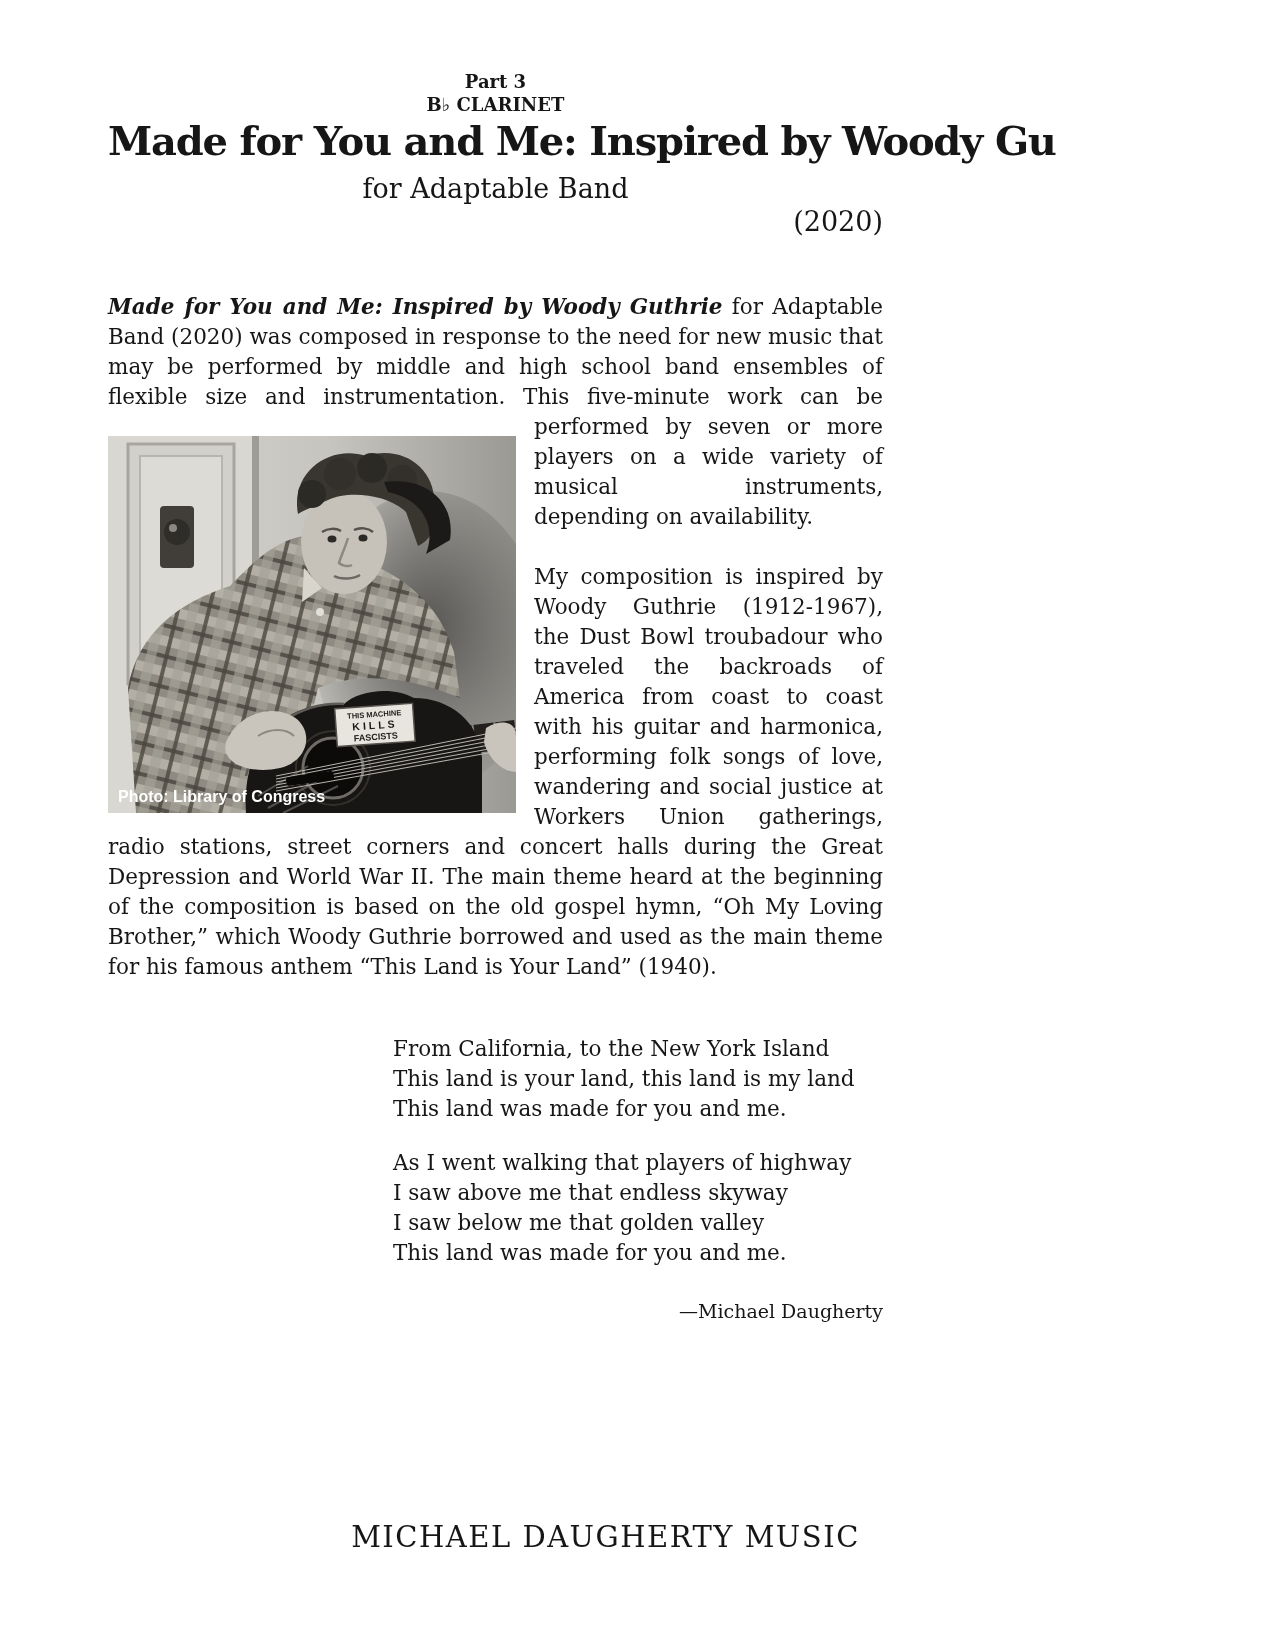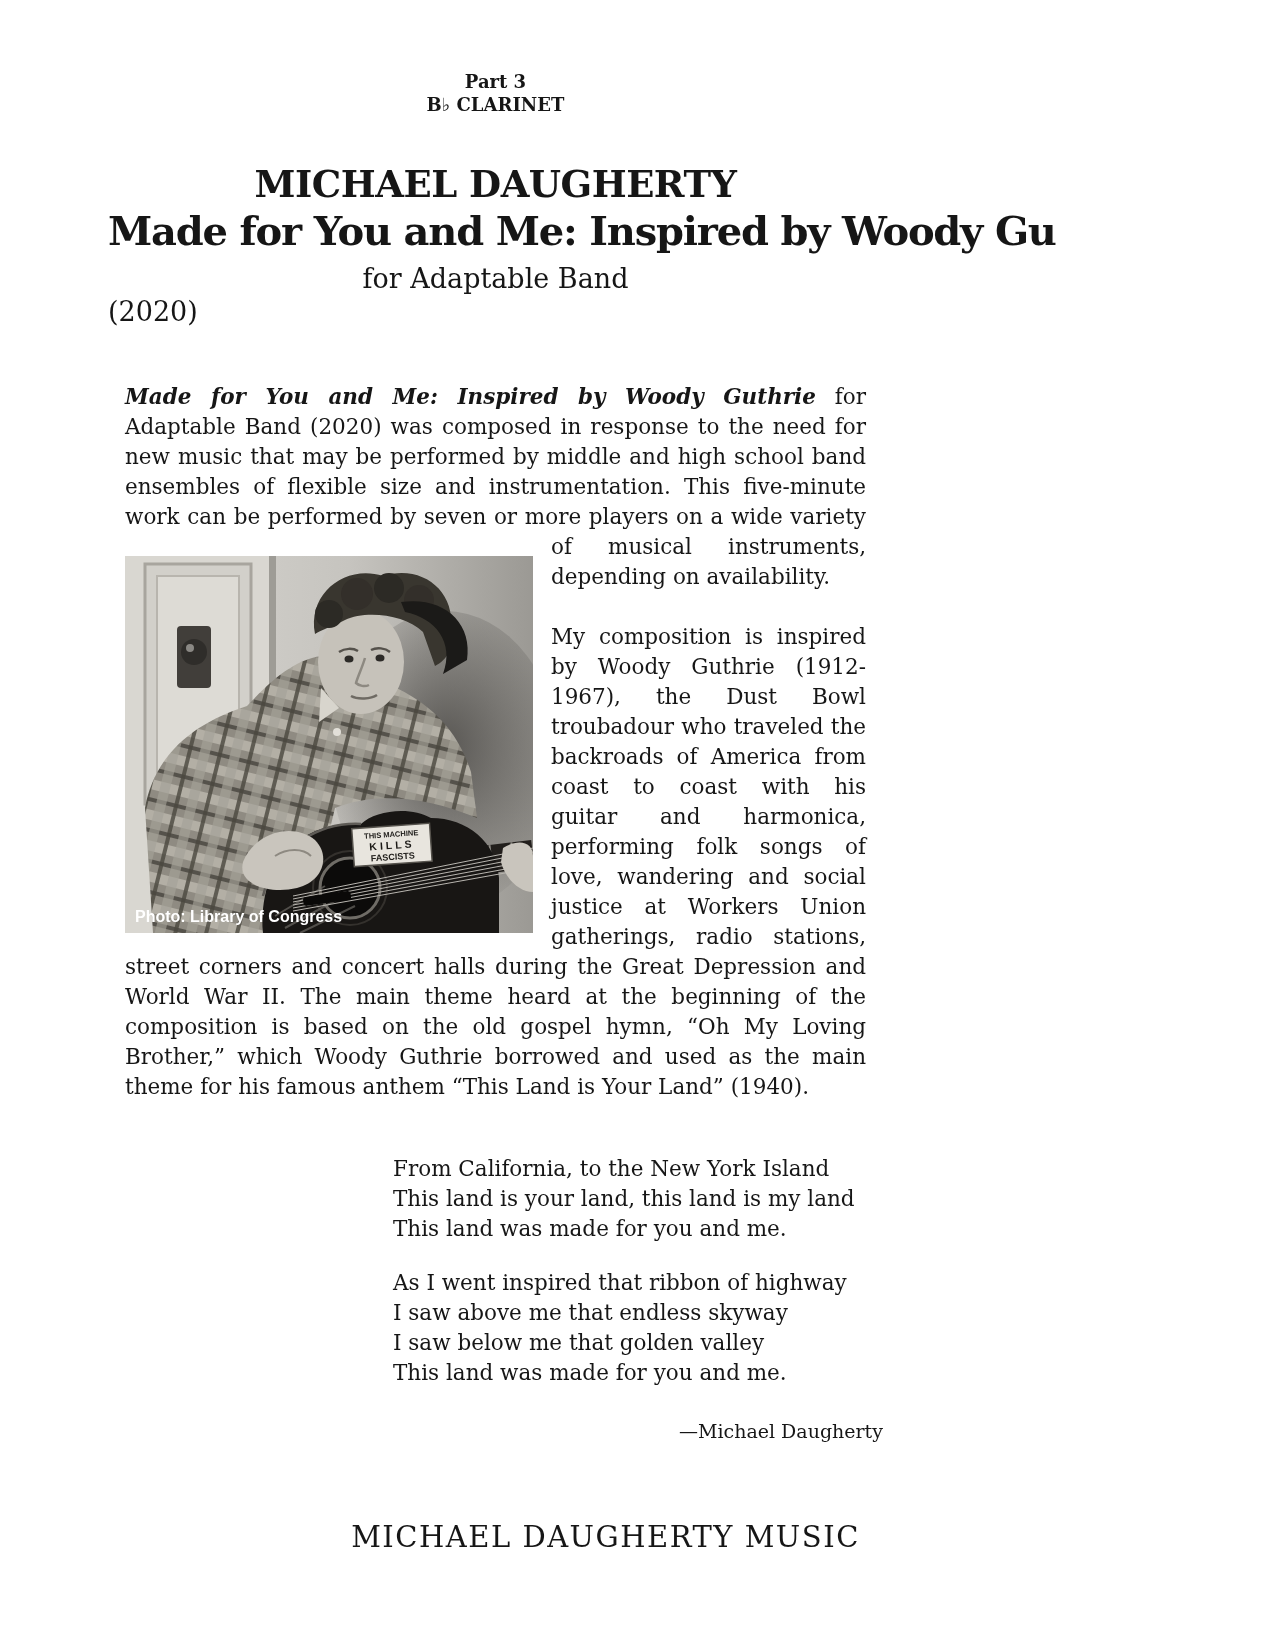--- a/index.html
+++ b/index.html
@@ -16,22 +16,22 @@
   .part-header{text-align:center;font-weight:bold;font-size:18px;line-height:23px;}
   .composer-title{
     text-align:center;font-weight:bold;font-size:37px;line-height:44px;
     margin:46px 0 0 0;letter-spacing:-0.5px;white-space:nowrap;
   }
   .work-title{
     text-align:center;font-weight:bold;font-size:40px;line-height:50px;
     margin:0;letter-spacing:-1.2px;white-space:nowrap;
   }
   .work-subtitle{text-align:center;font-size:27px;line-height:33px;margin:6px 0 0 0;}
-  .work-year{text-align:left;font-size:27px;line-height:33px;margin:0;}
-  .body-text{font-size:21.5px;line-height:30px;text-align:justify;margin:17px;}
+  .work-year{text-align:right;font-size:27px;line-height:33px;margin:0;}
+  .body-text{font-size:21.5px;line-height:30px;text-align:justify;margin:0;}
   .p1{margin-top:54px;}
   .p2{margin-top:30px;}
   .p3{margin-top:44px;clear:both;}
   .lead-in{font-weight:bold;font-style:italic;}
   .photo-figure{
     float:left;
     width:408px;height:377px;
     margin:24px 18px 14px 0;
   }
   .photo-figure svg{display:block;}
@@ -48,21 +48,20 @@
 </head>
 <body>
 
 <div class="page">
 
   <div class="part-header">
     <div>Part 3</div>
     <div>B♭ CLARINET</div>
   </div>
 
-  <h1 class="composer-title">MICHAEL DAUGHERTY</h1>
   <h2 class="work-title">Made for You and Me: Inspired by Woody Guthrie</h2>
   <div class="work-subtitle">for Adaptable Band</div>
   <div class="work-year">(2020)</div>
 
   <p class="body-text p1"><span class="lead-in">Made for You and Me: Inspired by Woody Guthrie</span><span> for Adaptable Band (2020) was composed in response to the need for new music that may be performed by middle and high school band ensembles of flexible size and instrumentation. This five-minute work can be performed by seven or </span><span class="photo-figure">
         <svg viewBox="0 0 408 377" width="408" height="377">
       <defs>
         <linearGradient id="wallGrad" x1="0" y1="0" x2="1" y2="0">
           <stop offset="0" stop-color="#d8d6d1"></stop>
           <stop offset="0.55" stop-color="#c6c4bf"></stop>
@@ -155,21 +154,21 @@
   <p class="body-text p2">My composition is inspired by Woody Guthrie (1912-1967), the Dust Bowl troubadour who traveled the backroads of America from coast to coast with his guitar and harmonica, performing folk songs of love, wandering and social justice at Workers Union gatherings, radio stations, street corners and concert halls during the Great Depression and World War II. The main theme heard at the beginning of the composition is based on the old gospel hymn, “Oh My Loving Brother,” which Woody Guthrie borrowed and used as the main theme for his famous anthem “This Land is Your Land” (1940).</p>
 
 
   <div class="lyrics-block">
     <div class="stanza">
       <div class="lyric-line">From California, to the New York Island</div>
       <div class="lyric-line">This land is your land, this land is my land</div>
       <div class="lyric-line">This land was made for you and me.</div>
     </div>
     <div class="stanza">
-      <div class="lyric-line">As I went inspired that ribbon of highway</div>
+      <div class="lyric-line">As I went walking that players of highway</div>
       <div class="lyric-line">I saw above me that endless skyway</div>
       <div class="lyric-line">I saw below me that golden valley</div>
       <div class="lyric-line">This land was made for you and me.</div>
     </div>
   </div>
 
   <div class="attribution">—Michael Daugherty</div>
 
   <div class="footer-publisher">MICHAEL DAUGHERTY MUSIC</div>
 

